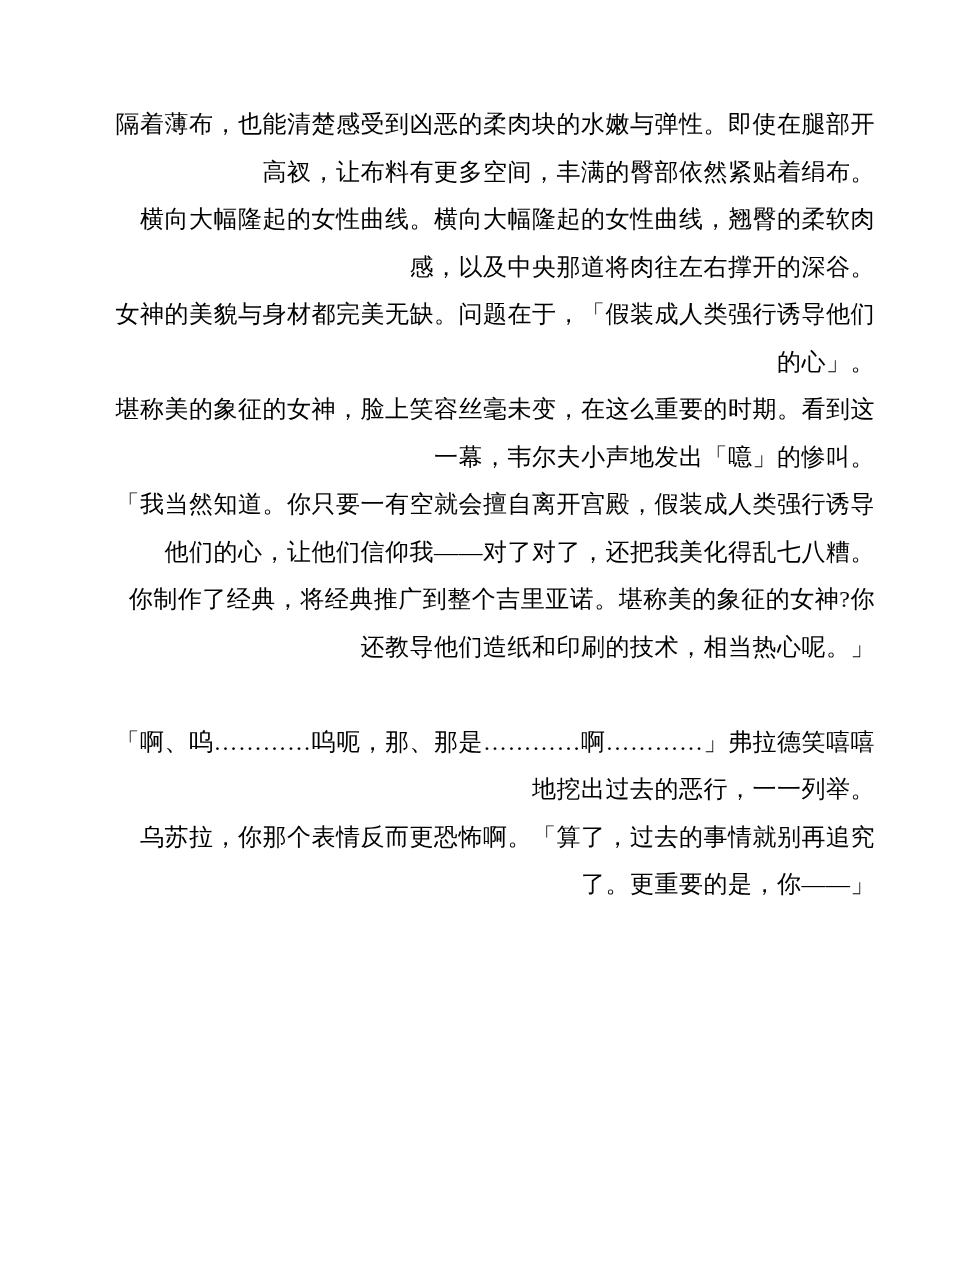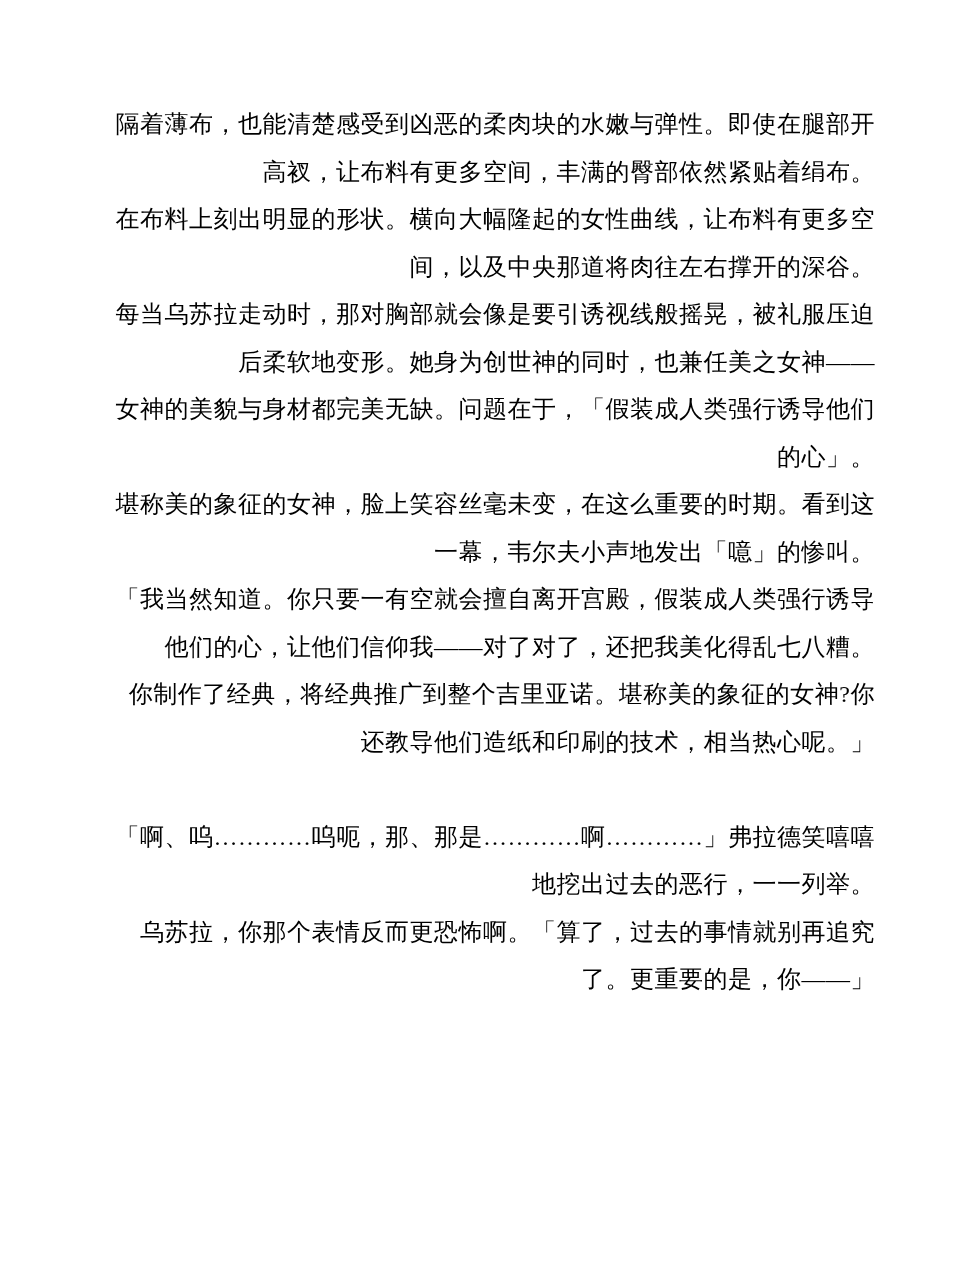--- a/index.html
+++ b/index.html
@@ -32,22 +32,21 @@
     min-height: 47.5px; 
     word-break: break-all;
   }
 </style>
 </head>
 <body>
 
 <div class="page">
   <div class="text-block">
     <p>隔着薄布，也能清楚感受到凶恶的柔肉块的水嫩与弹性。即使在腿部开高衩，让布料有更多空间，丰满的臀部依然紧贴着绢布。</p>
-    <p>在布料上刻出明显的形状。横向大幅隆起的女性曲线，让布料有更多空间，以及中央那道将肉往左右撑开的深谷。</p>
-    <p>每当乌苏拉走动时，那对胸部就会像是要引诱视线般摇晃，被礼服压迫后柔软地变形。她身为创世神的同时，也兼任美之女神——</p>
+    <p>横向大幅隆起的女性曲线。横向大幅隆起的女性曲线，翘臀的柔软肉感，以及中央那道将肉往左右撑开的深谷。</p>
     <p>女神的美貌与身材都完美无缺。问题在于，「假装成人类强行诱导他们的心」。</p>
     <p>堪称美的象征的女神，脸上笑容丝毫未变，在这么重要的时期。看到这一幕，韦尔夫小声地发出「噫」的惨叫。</p>
     <p>「我当然知道。你只要一有空就会擅自离开宫殿，假装成人类强行诱导他们的心，让他们信仰我——对了对了，还把我美化得乱七八糟。</p>
     <p>你制作了经典，将经典推广到整个吉里亚诺。堪称美的象征的女神?你还教导他们造纸和印刷的技术，相当热心呢。」</p>
     <p></p>
     <p>「啊、呜…………呜呃，那、那是…………啊…………」弗拉德笑嘻嘻地挖出过去的恶行，一一列举。</p>
     <p>乌苏拉，你那个表情反而更恐怖啊。「算了，过去的事情就别再追究了。更重要的是，你——」</p>
   </div>
 </div>
 

